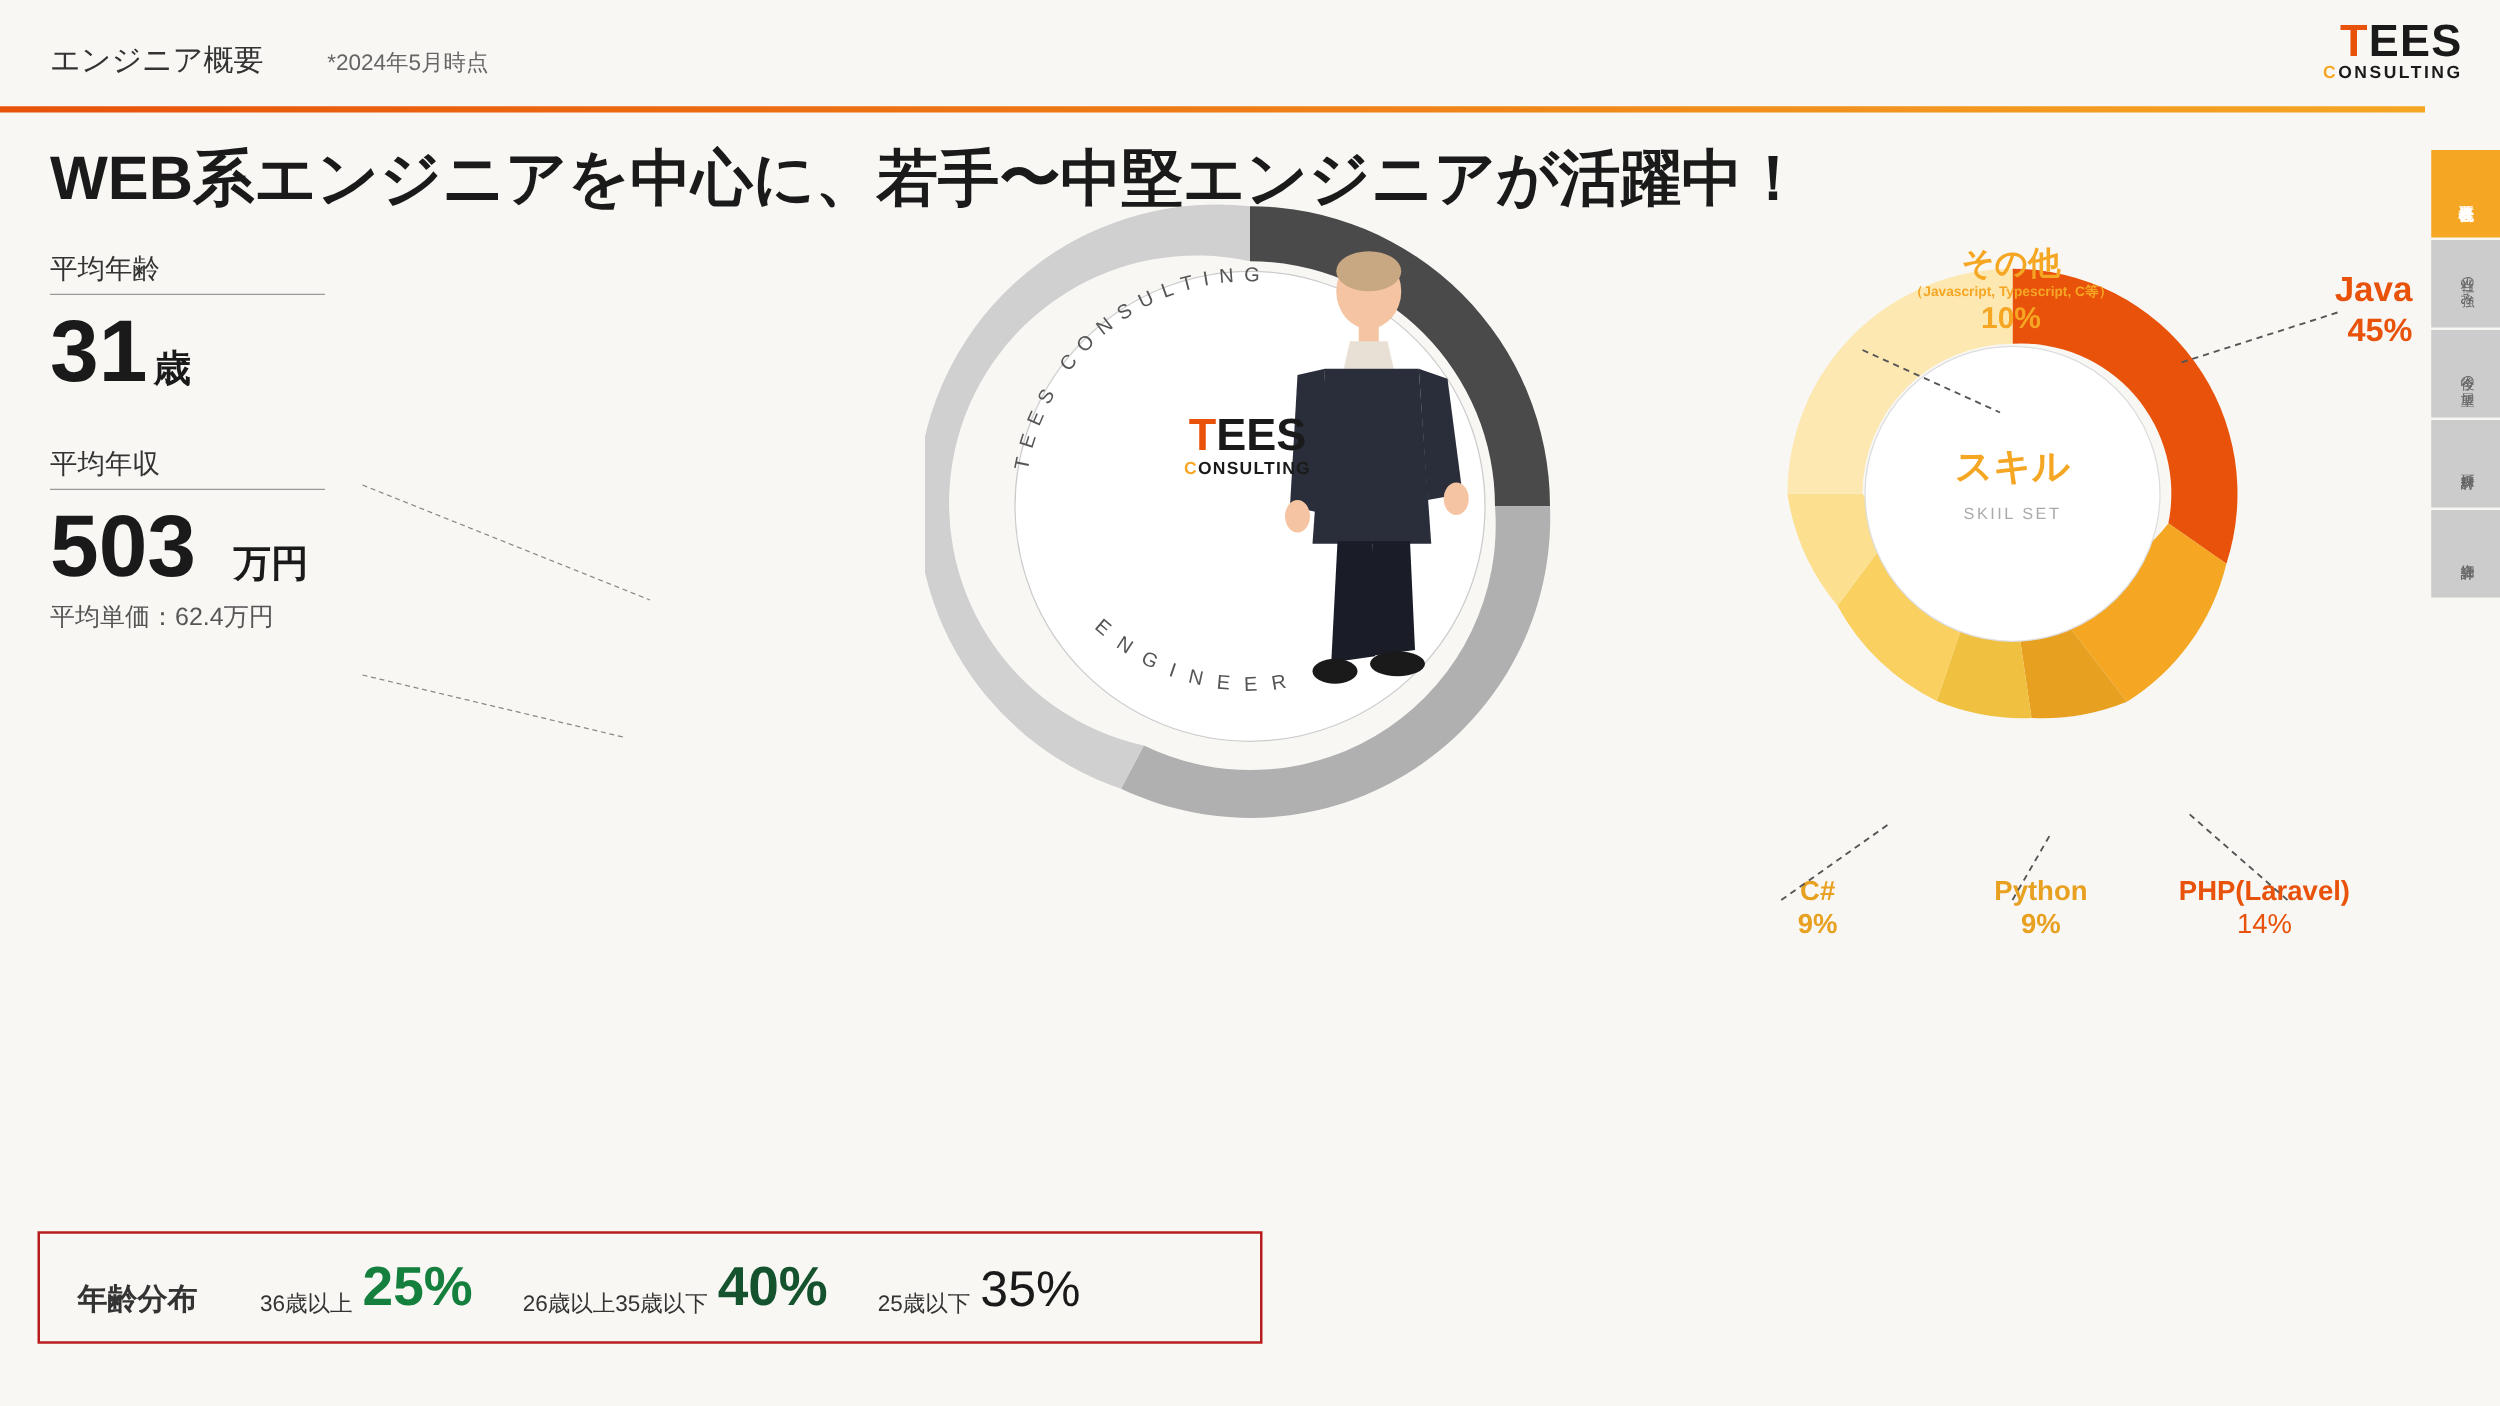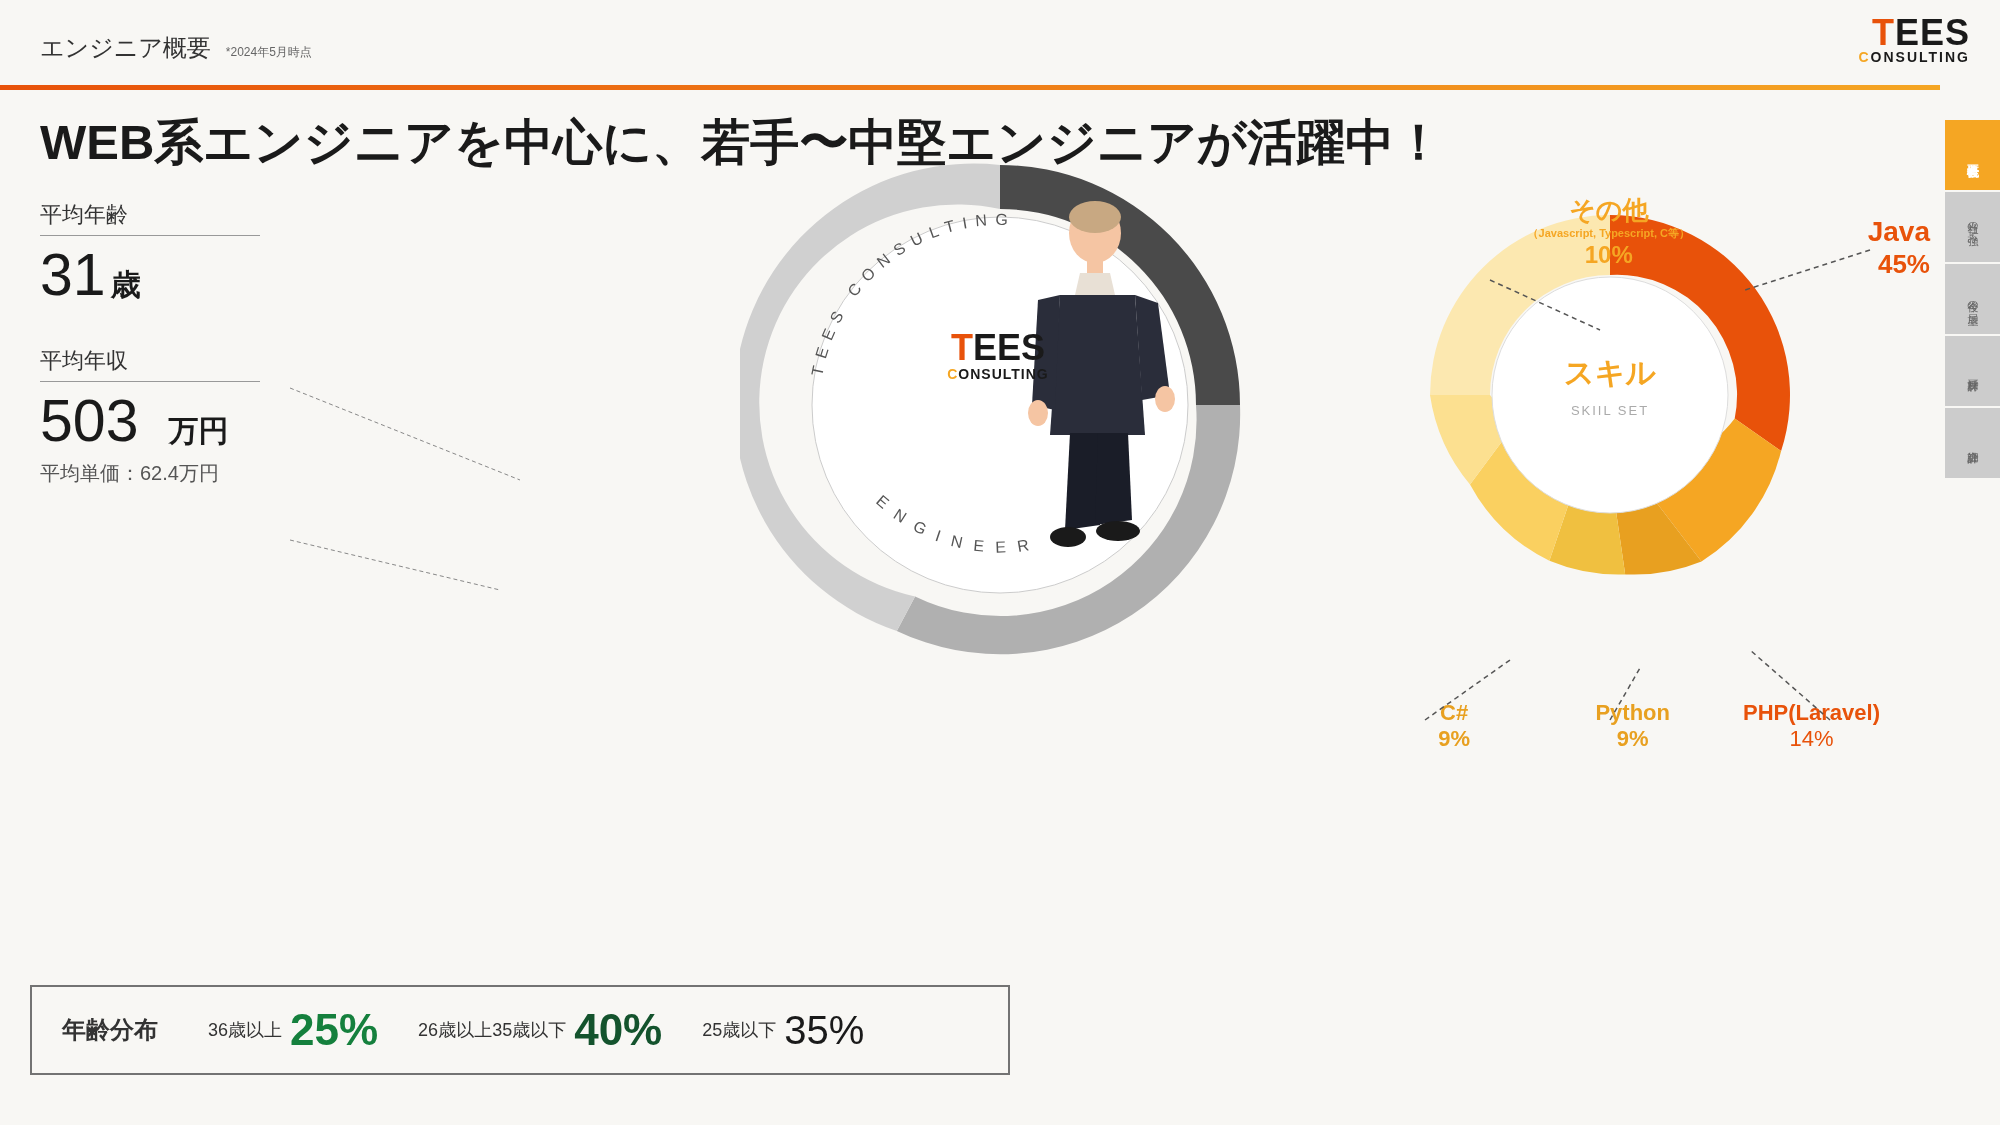--- a/index.html
+++ b/index.html
@@ -68,22 +68,22 @@
     }
 
     .stat-line {
       height: 1px;
       background: #999;
       width: 220px;
       margin-bottom: 10px;
     }
 
     .stat-value-large {
-      font-size: 59px;
-      font-weight: 400;
+      font-size: 70px;
+      font-weight: 700;
       color: #1a1a1a;
       line-height: 1;
     }
 
     .stat-value-unit {
       font-size: 30px;
       font-weight: 600;
       color: #1a1a1a;
     }
 
@@ -151,21 +151,21 @@
       background: #ccc;
       color: #666;
     }
   </style>
 </head>
 <body>
 
 <div class="header">
   <div style="display:flex; align-items:baseline; gap:15px;">
     <span style="font-size:24px; color:#333; font-weight:500;">エンジニア概要</span>
-    <span style="font-size:12px; color:#666;">*2024年5月時点</span>
+    <span style="font-size:18px; color:#666;margin-left:36px;">*2024年5月時点</span>
   </div>
 </div>
 
 <div class="orange-line"></div>
 
 <div class="logo-container">
   <div style="line-height:1;">
     <span style="font-size:36px; font-weight:900; color:#e8520a; letter-spacing:1px;">T</span><span style="font-size:36px; font-weight:900; color:#1a1a1a; letter-spacing:1px;">EES</span>
   </div>
   <div style="font-size:14px; font-weight:700; color:#1a1a1a; letter-spacing:2px; margin-top:-2px;">
@@ -318,21 +318,21 @@
   <line x1="1830" y1="720" x2="1750" y2="650" stroke="#555" stroke-width="1.5" stroke-dasharray="5,4"></line>
 
   <line x1="1610" y1="720" x2="1640" y2="668" stroke="#555" stroke-width="1.5" stroke-dasharray="5,4"></line>
 
   <line x1="1425" y1="720" x2="1510" y2="660" stroke="#555" stroke-width="1.5" stroke-dasharray="5,4"></line>
 
   <line x1="290" y1="388" x2="520" y2="480" stroke="#888" stroke-width="1" stroke-dasharray="4,3"></line>
   <line x1="290" y1="540" x2="500" y2="590" stroke="#888" stroke-width="1" stroke-dasharray="4,3"></line>
 </svg>
 
-<div style="position:absolute; bottom:50px; left:30px; right:990px; border:2px solid #737373; padding:18px 30px; background:#f8f7f4; display:flex; align-items:center;">
+<div style="position:absolute; bottom:50px; left:30px; right:990px; border:2px solid #b91c1c; padding:18px 30px; background:#f8f7f4; display:flex; align-items:flex-end;">
   <span style="font-size:24px; color:#333; font-weight:600; margin-right:50px; white-space:nowrap;">年齢分布</span>
 
   <span style="font-size:18px; color:#333; margin-right:8px; white-space:nowrap;">36歳以上</span>
   <span style="font-size:44px; font-weight:900; color:#15803d; margin-right:40px;">25%</span>
 
   <span style="font-size:18px; color:#333; margin-right:8px; white-space:nowrap;">26歳以上35歳以下</span>
   <span style="font-size:44px; font-weight:900; color:#14532d; margin-right:40px;">40%</span>
 
   <span style="font-size:18px; color:#333; margin-right:8px; white-space:nowrap;">25歳以下</span>
   <span style="font-size:40px; font-weight:400; color:#1a1a1a;">35%</span>

